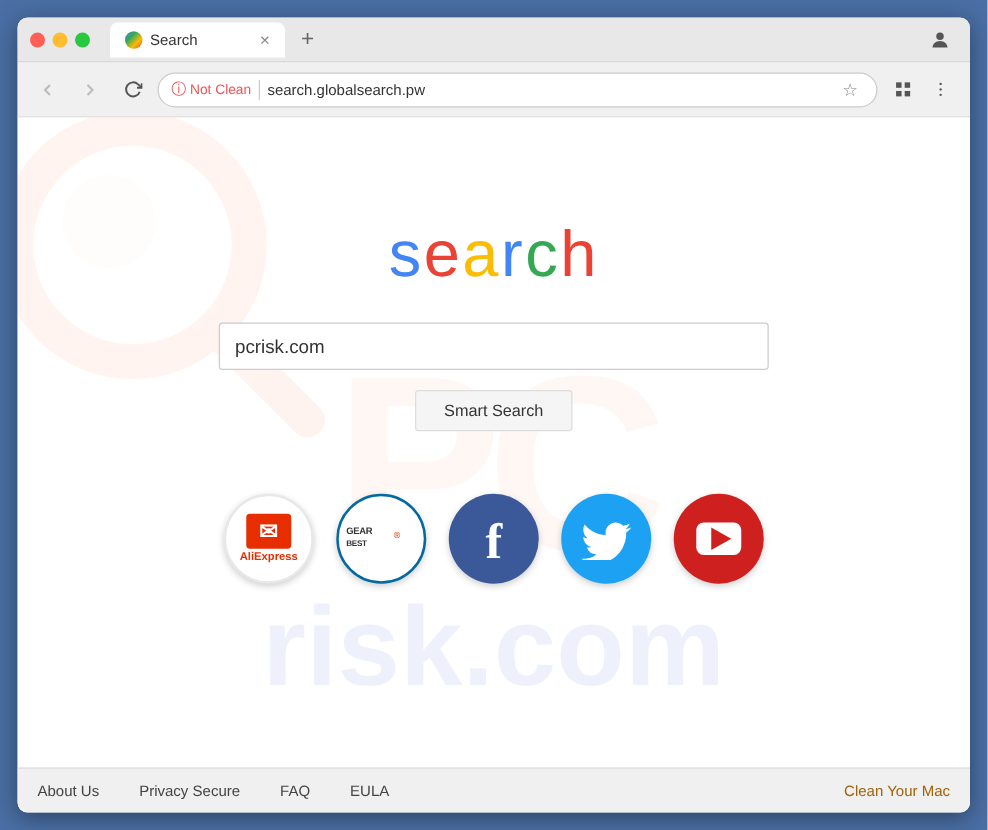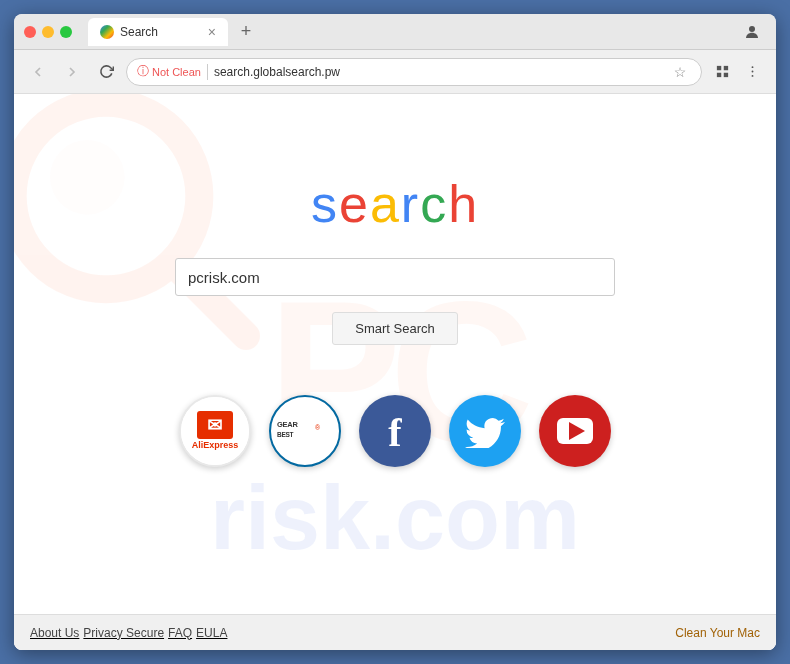--- a/index.html
+++ b/index.html
@@ -448,22 +448,21 @@
       border-top: 1px solid #ddd;
       height: 36px;
       display: flex;
       align-items: center;
       padding: 0 16px;
       justify-content: space-between;
     }
 
     .footer-links {
       display: flex;
-      gap: 4px;
-      text-decoration: underline;
+      gap: 32px;
     }
 
     .footer-link {
       font-size: 12px;
       color: #444;
       cursor: pointer;
       text-decoration: none;
     }
 
     .footer-right {

